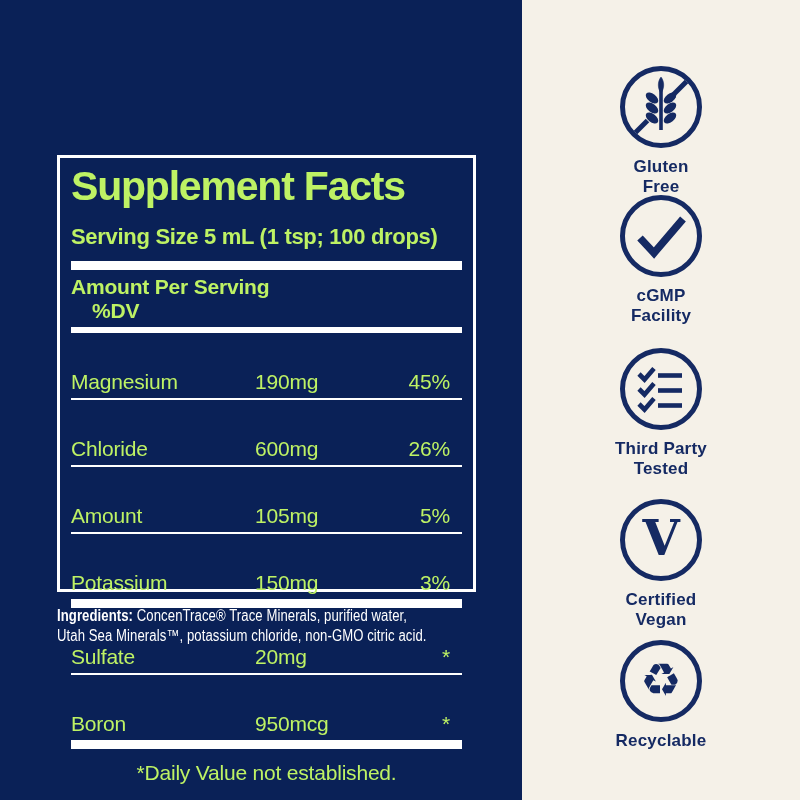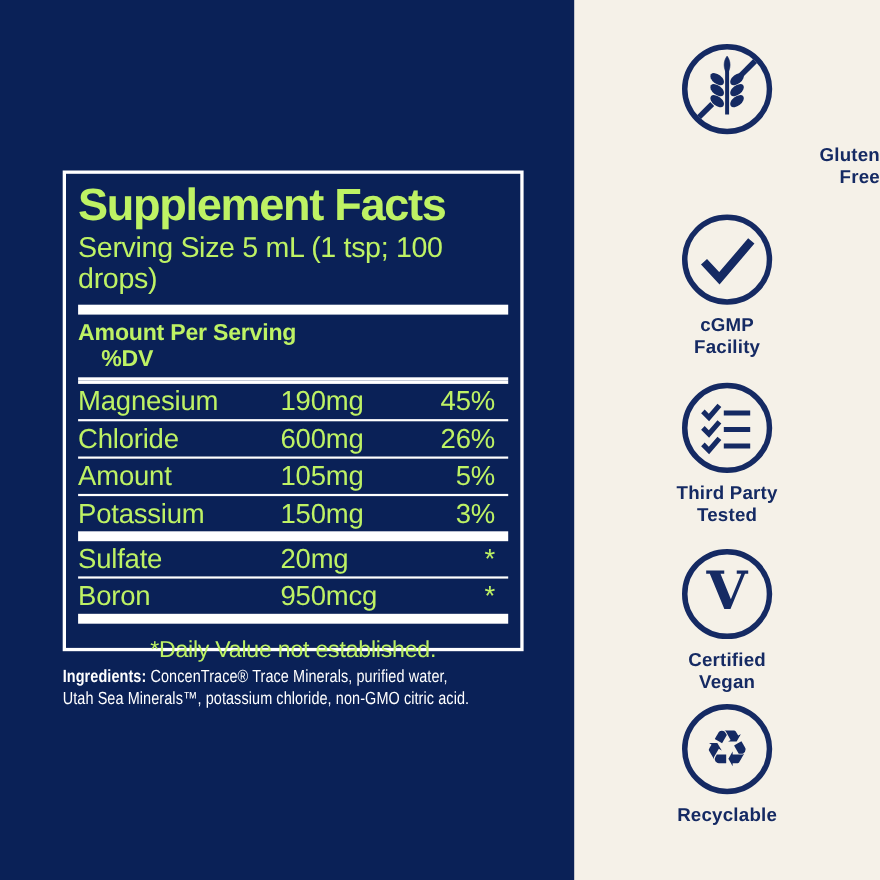--- a/index.html
+++ b/index.html
@@ -8,27 +8,27 @@
   .stage { position:relative; width:800px; height:800px; overflow:hidden; background:#0a2157; }
 
   
   .left-panel { position:absolute; left:0; top:0; width:522px; height:800px; background:#0a2157; }
 
   .facts-box {
     position:absolute; left:57px; top:155px; width:419px; height:437px;
     border:3px solid #ffffff; padding:0 11px; color:#bef264;
   }
   .ftitle { font-size:41px; font-weight:700; letter-spacing:-1.2px; line-height:44px; margin-top:6px; }
-  .serving { font-size:26px; line-height:28px; margin-top:3px; letter-spacing:-0.3px; }
+  .serving { font-size:22px; line-height:28px; margin-top:15px; letter-spacing:-0.3px;font-weight:bold; }
   .bar { height:9px; background:#ffffff; }
   .bar1 { margin-top:10px; }
   .hdr { display:flex; justify-content:space-between; font-size:21px; font-weight:700; padding:5px 0 4px; letter-spacing:-0.2px;flex-direction:column; }
   .hdr .dvh { padding-right:12px;margin-left:21px; }
   .dbl { height:3px; border-top:3px solid #ffffff; border-bottom:3px solid #ffffff; }
-  .row { display:flex; font-size:25px; line-height:24px; padding:3.5px 0 4.5px; letter-spacing:-0.2px; }
+  .row { display:flex; font-size:21px; line-height:24px; padding:3.5px 0 4.5px; letter-spacing:-0.2px;margin-top:33px; }
   .row.sep { border-bottom:2px solid #ffffff; }
   .c-name { flex:1; }
   .c-amt { width:115px; text-align:left; padding-right:8px; }
   .c-dv  { width:92px;  text-align:right; padding-right:12px; }
   .footnote { font-size:21px; margin-top:12px; letter-spacing:-0.2px;text-align:center; }
 
   .ingredients {
     position:absolute; left:57px; top:606px; width:480px;
     color:#ffffff; font-size:16px; line-height:20px;
     transform:scaleX(0.82); transform-origin:left top; letter-spacing:0.1px;
@@ -38,21 +38,21 @@
   
   .right-panel { position:absolute; left:522px; top:0; width:278px; height:800px; background:#f5f1e8; }
   .badge { position:absolute; left:0; width:100%; text-align:center; color:#152a63; }
   .circ {
     width:82px; height:82px; border:5px solid #152a63; border-radius:50%;
     margin:0 auto; display:flex; align-items:center; justify-content:center;
   }
   .blabel { font-size:17px; font-weight:700; line-height:20px; margin-top:9px; letter-spacing:0.2px; }
   .vglyph { font-family:"DejaVu Serif", serif; font-weight:700; font-size:48px; line-height:1; margin-top:-4px; }
   .rglyph { font-family:"DejaVu Sans", sans-serif; font-size:46px; line-height:1; margin-top:-2px; }
-  .b1 { top:40px;text-align:right; } .b2 { top:195px; } .b3 { top:348px; } .b4 { top:499px; } .b5 { top:640px; }
+  .b1 { top:66px; } .b2 { top:195px; } .b3 { top:348px; } .b4 { top:499px; } .b5 { top:640px; }
 </style>
 </head>
 <body>
 
 <div class="stage">
 
   <div class="left-panel">
 
     <div class="facts-box">
       <div class="ftitle">Supplement Facts</div>

